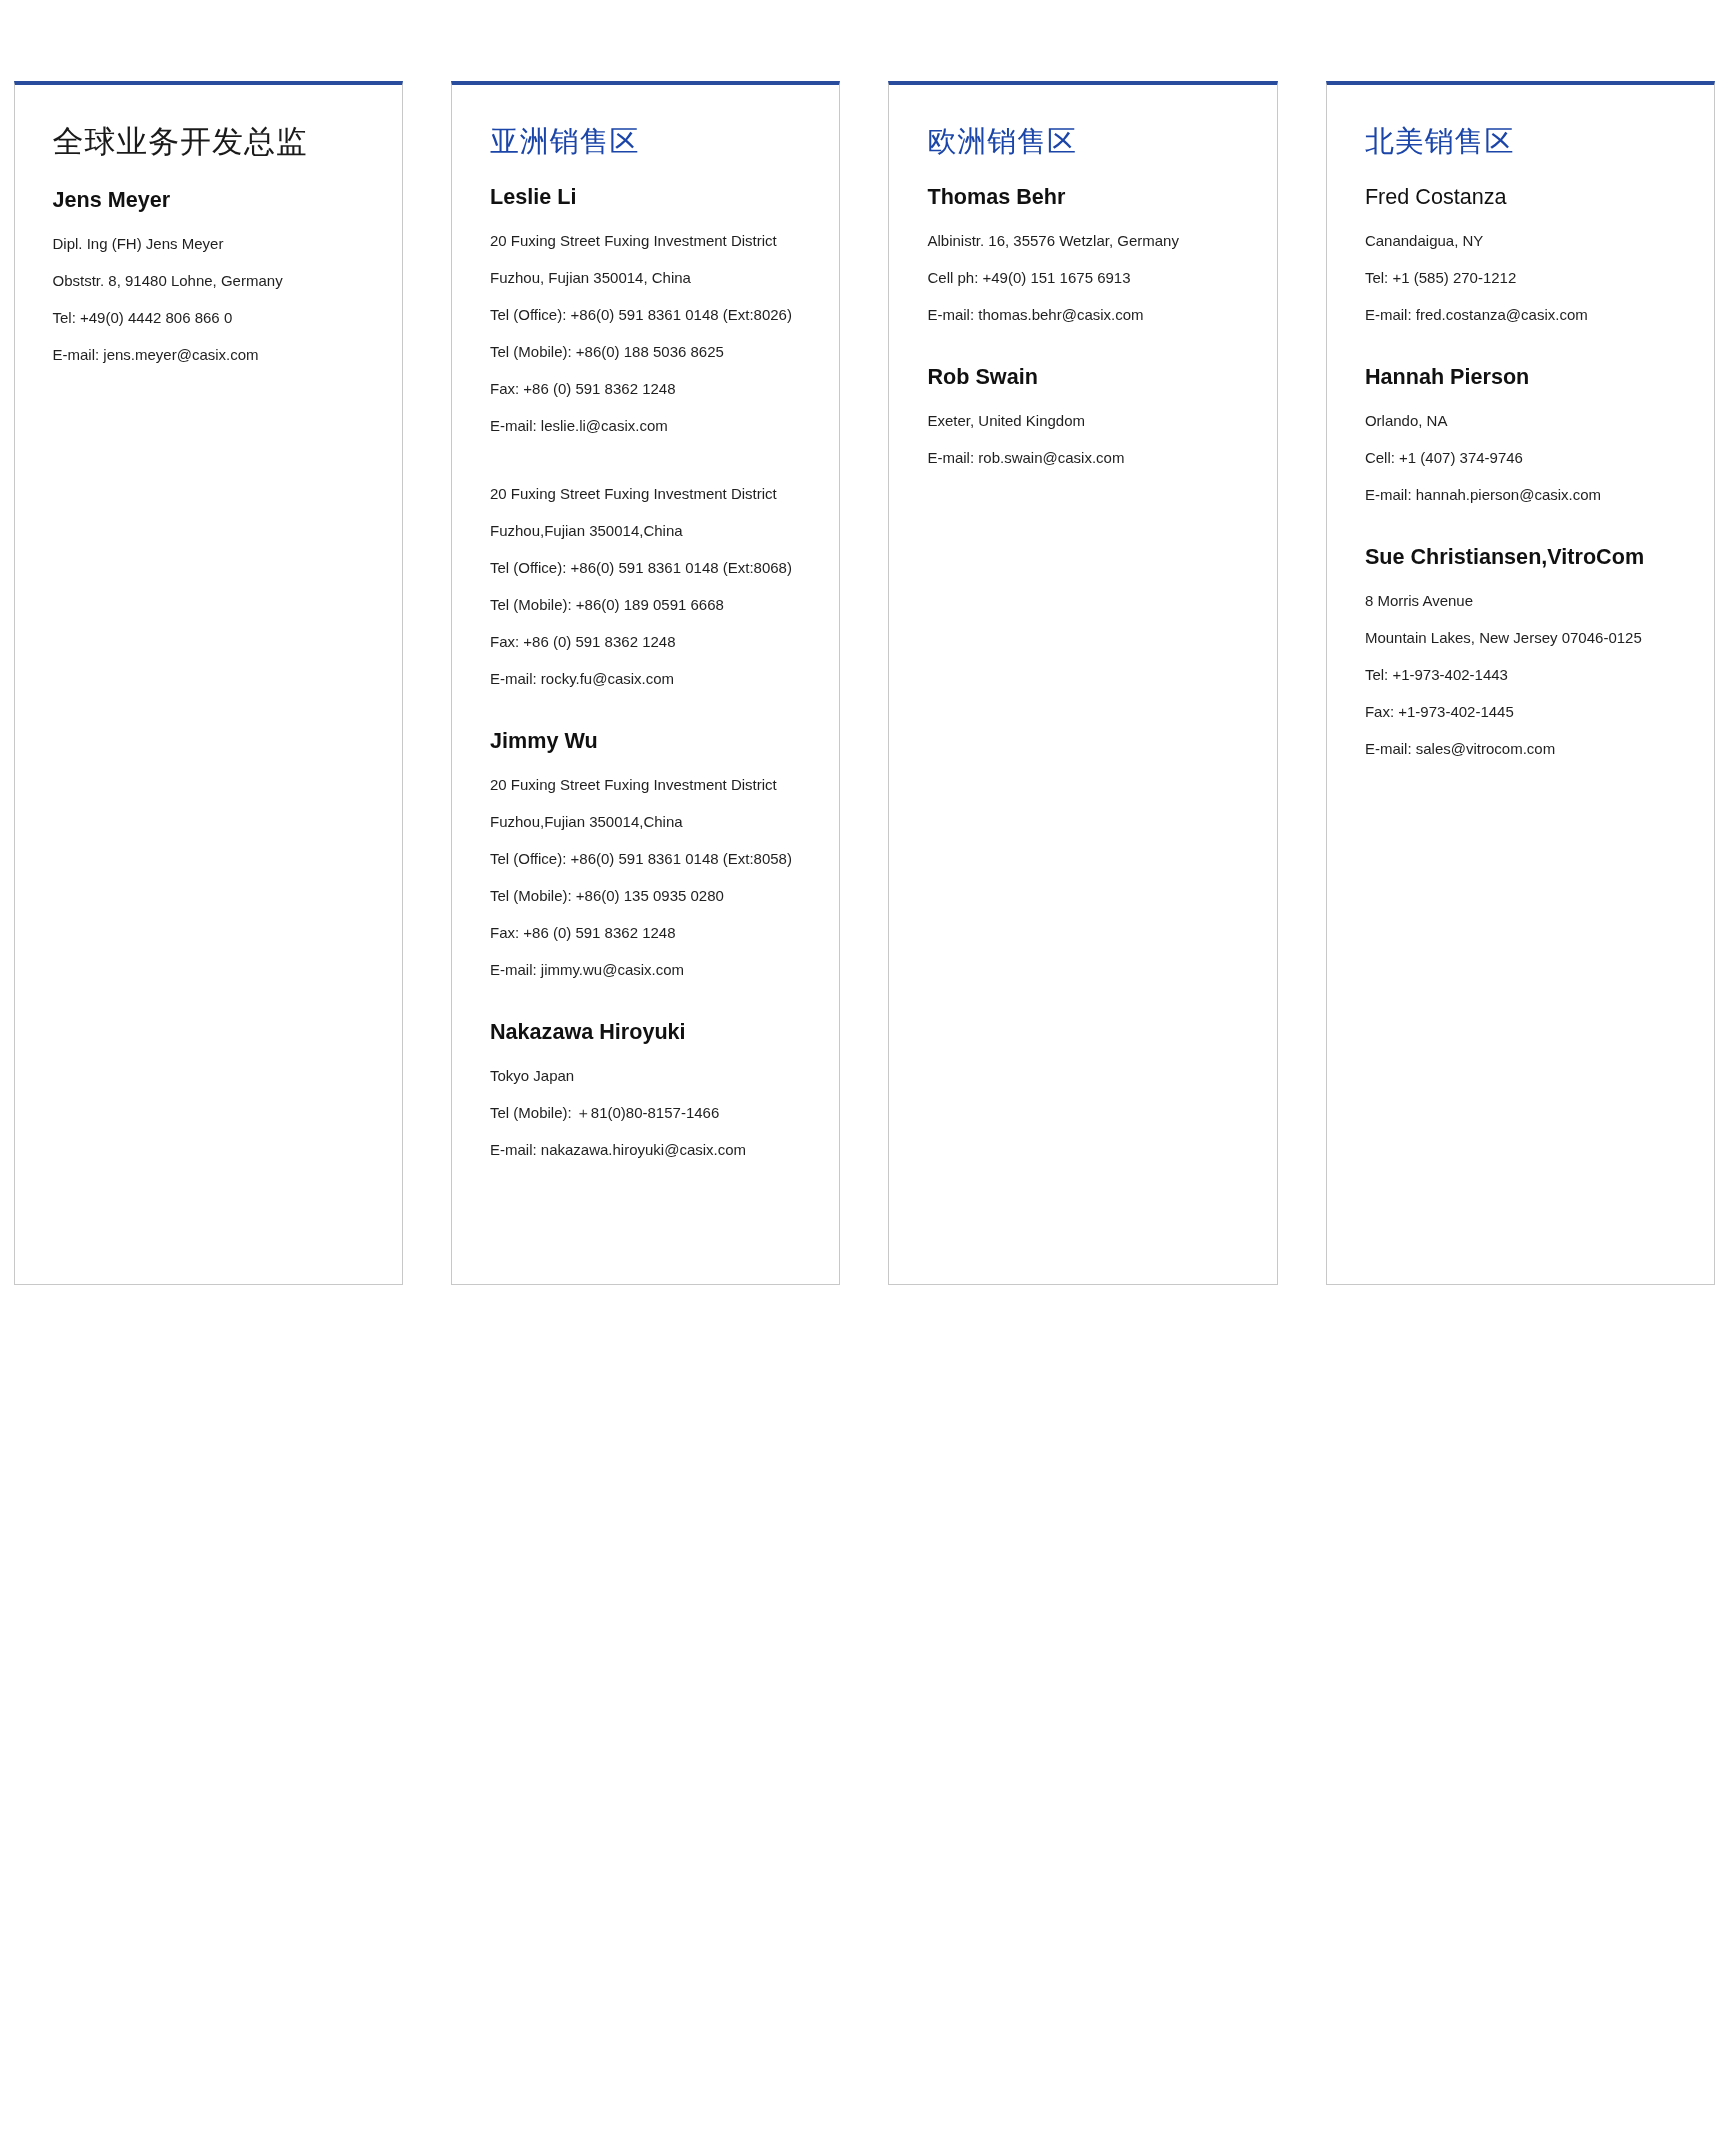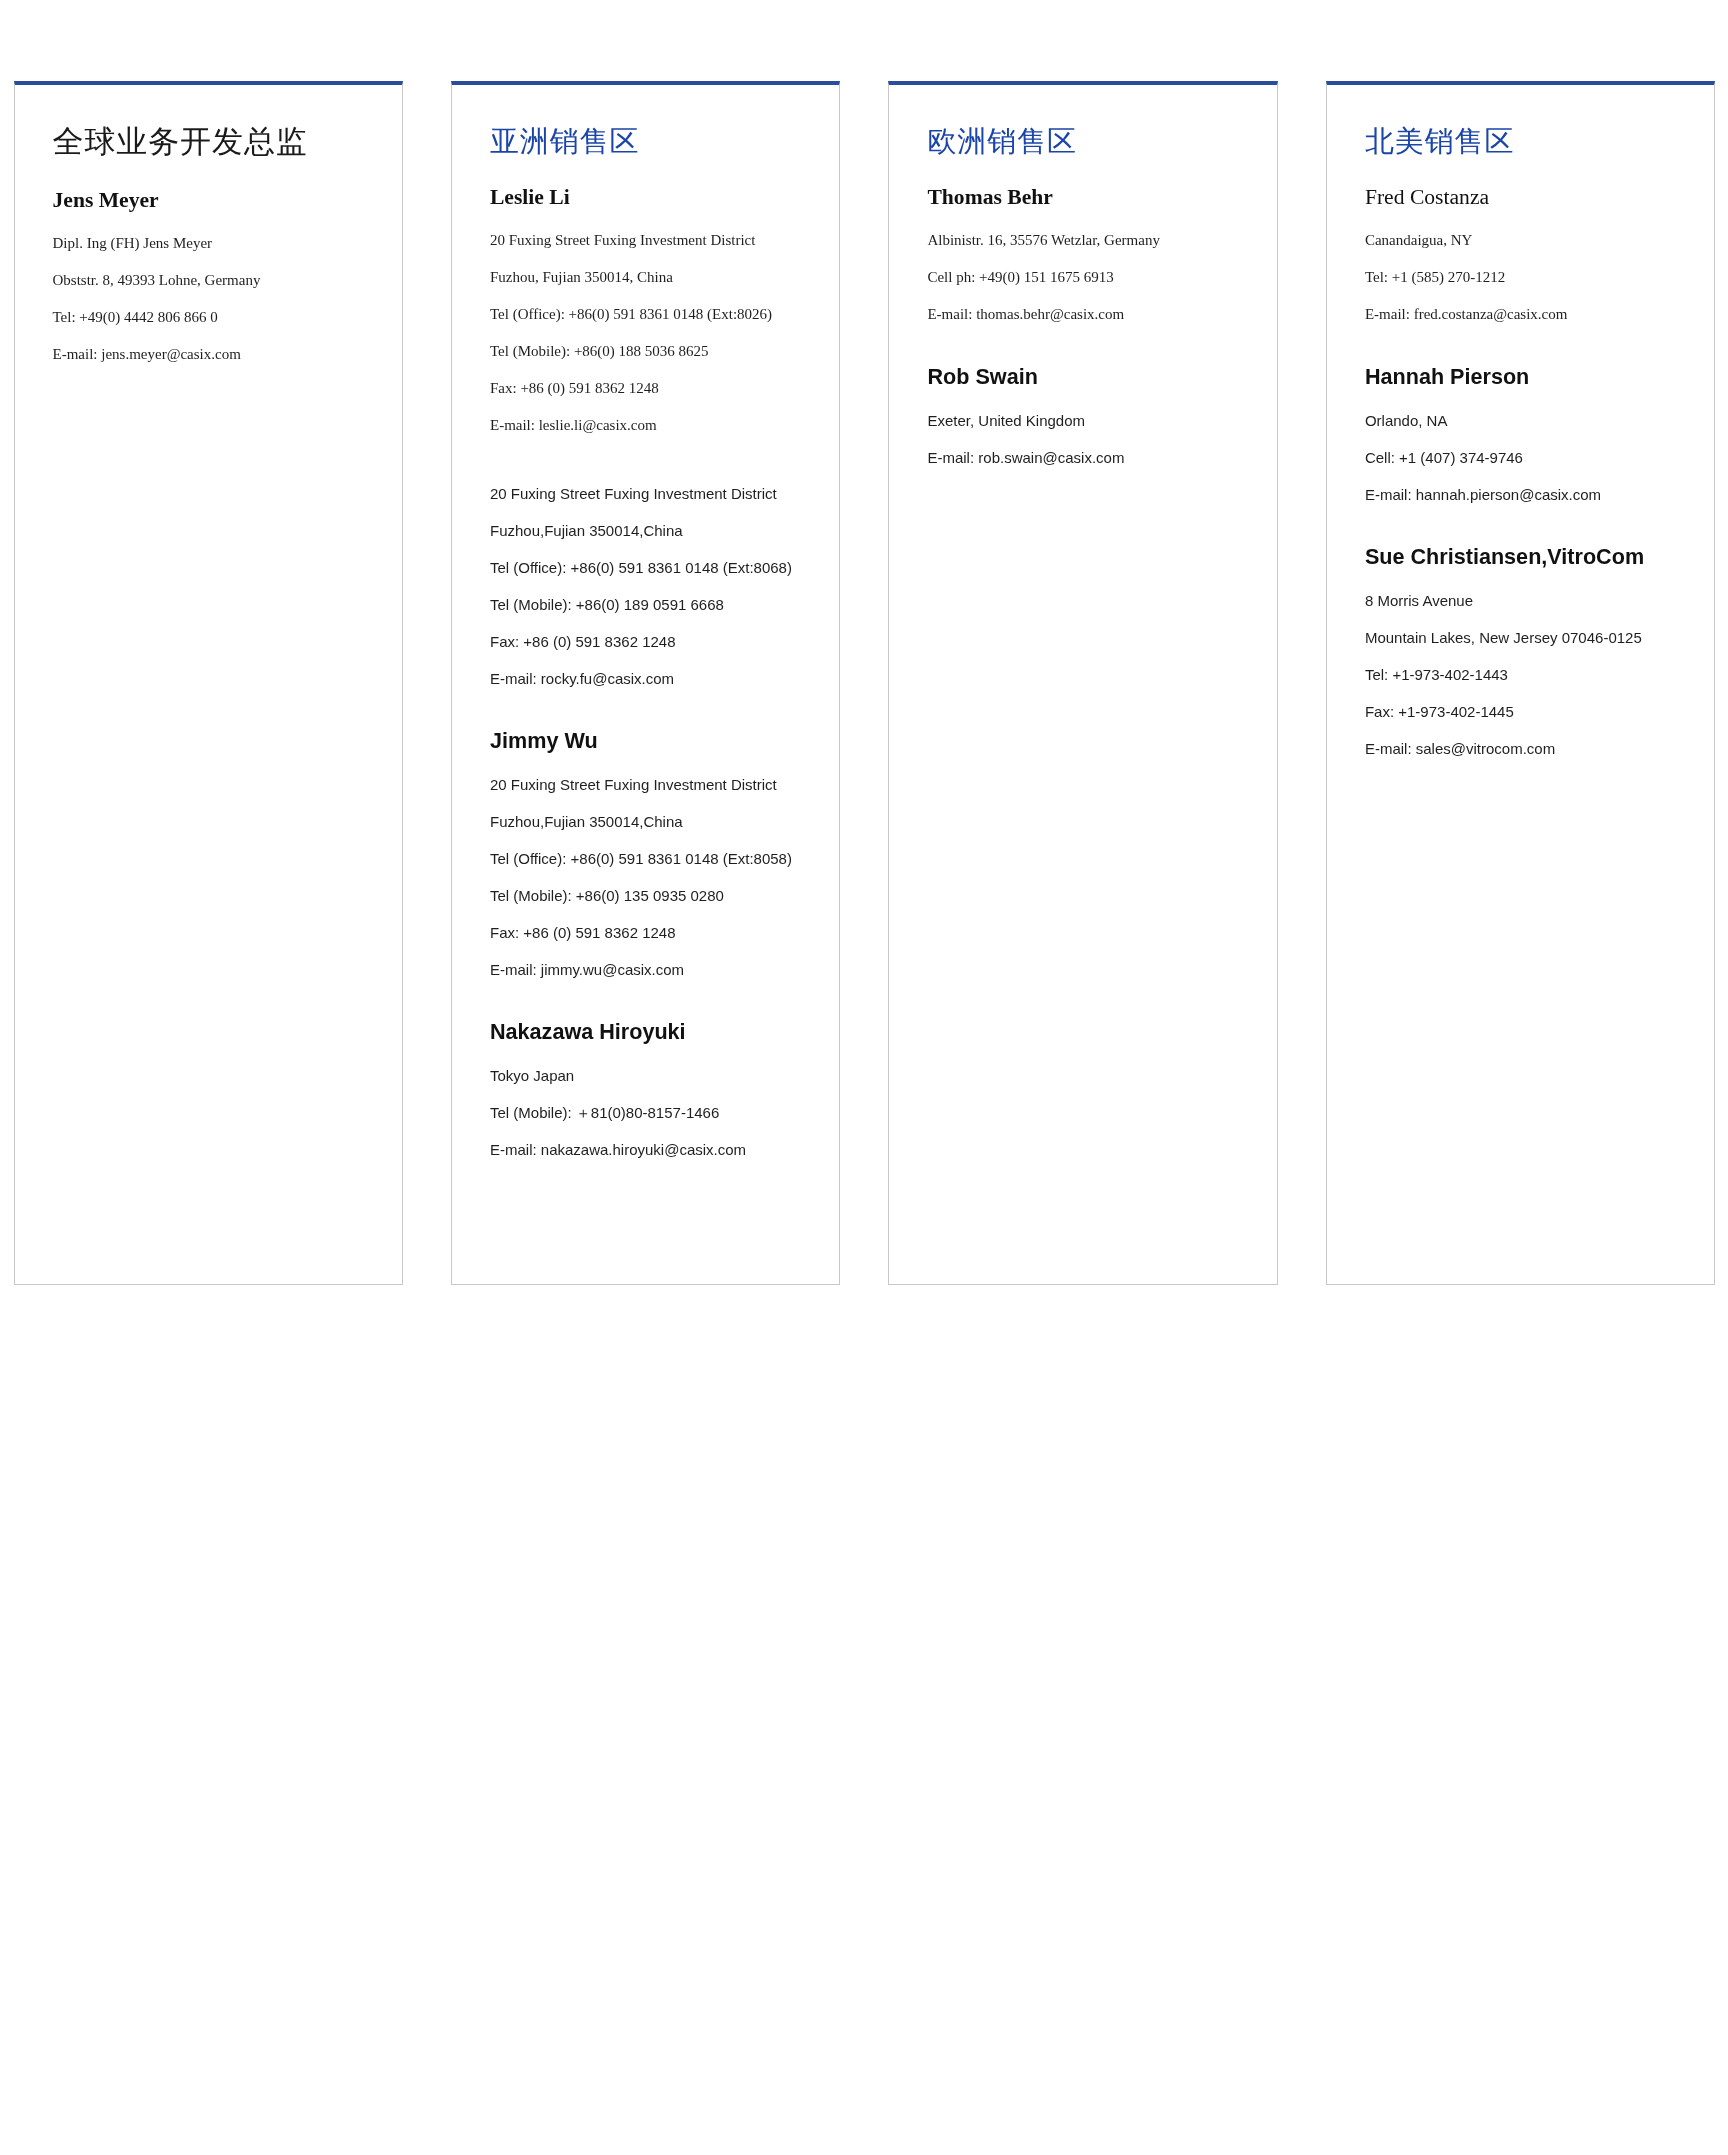--- a/index.html
+++ b/index.html
@@ -33,21 +33,21 @@
     font-weight: 400;
     color: #1b45a8;
     margin-bottom: 25px;
     letter-spacing: 0.9px;
   }
   .panel-title--dark {
     color: #1a1a1a;
     font-size: 31px;
   }
   .person { margin-top: 31px; }
-  .person:first-of-type { margin-top: 4px; font-family: Liberation Serif, serif; }
+  .person:first-of-type { margin-top: 4px; }
   .person-name {
     font-size: 21.6px;
     font-weight: 700;
     color: #111111;
     line-height: 1.25;
     margin-bottom: 10.8px;
   }
   .person-name--regular { font-weight: 400; }
   .contact-line {
     font-size: 15px;
@@ -58,21 +58,21 @@
 </head>
 <body>
 
 <div class="grid">
 
   <section class="panel">
     <h2 class="panel-title panel-title--dark">全球业务开发总监</h2>
     <div class="person">
       <div class="person-name">Jens Meyer</div>
       <div class="contact-line">Dipl. Ing (FH) Jens Meyer</div>
-      <div class="contact-line">Obststr. 8, 49393 Lohne, Germany</div>
+      <div class="contact-line">Obststr. 8, 91480 Lohne, Germany</div>
       <div class="contact-line">Tel: +49(0) 4442 806 866 0</div>
       <div class="contact-line">E-mail: jens.meyer@casix.com</div>
     </div>
   </section>
 
   <section class="panel">
     <h2 class="panel-title">亚洲销售区</h2>
 
     <div class="person">
       <div class="person-name">Leslie Li</div>

